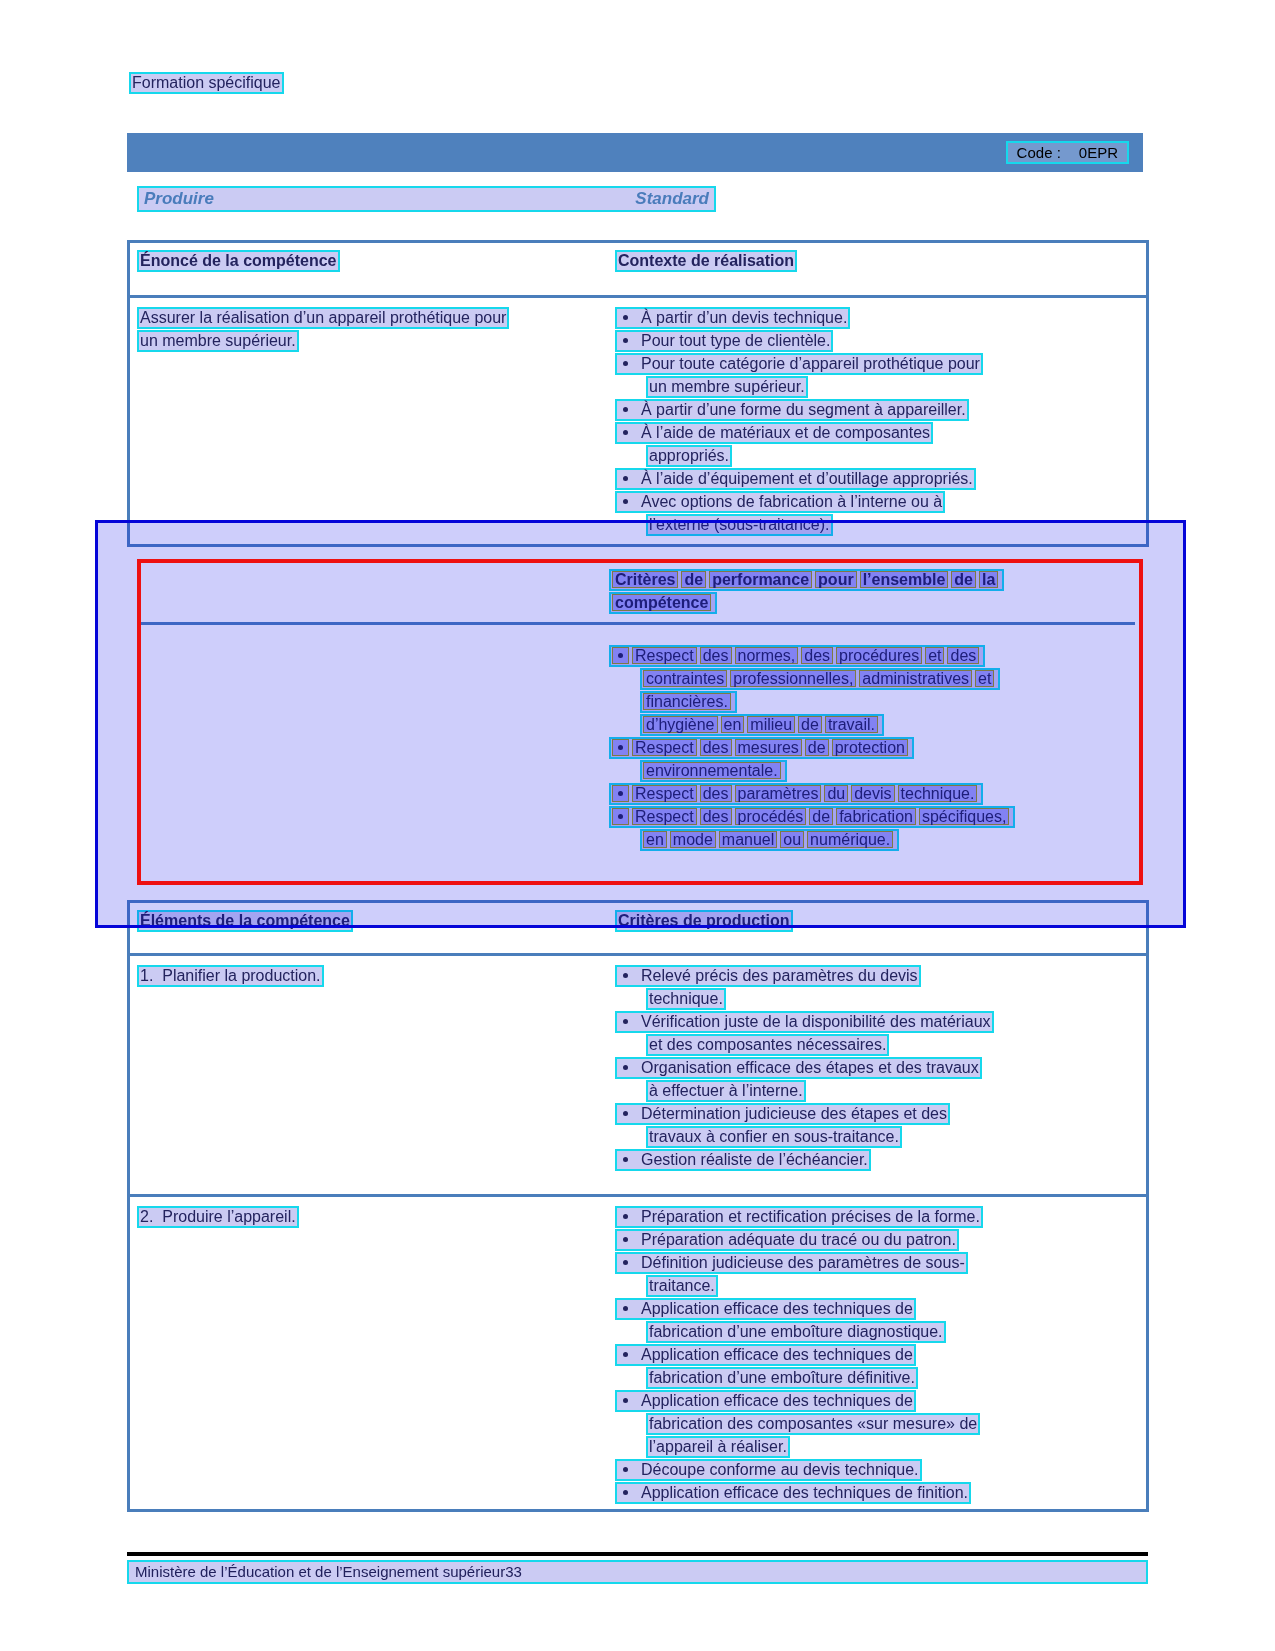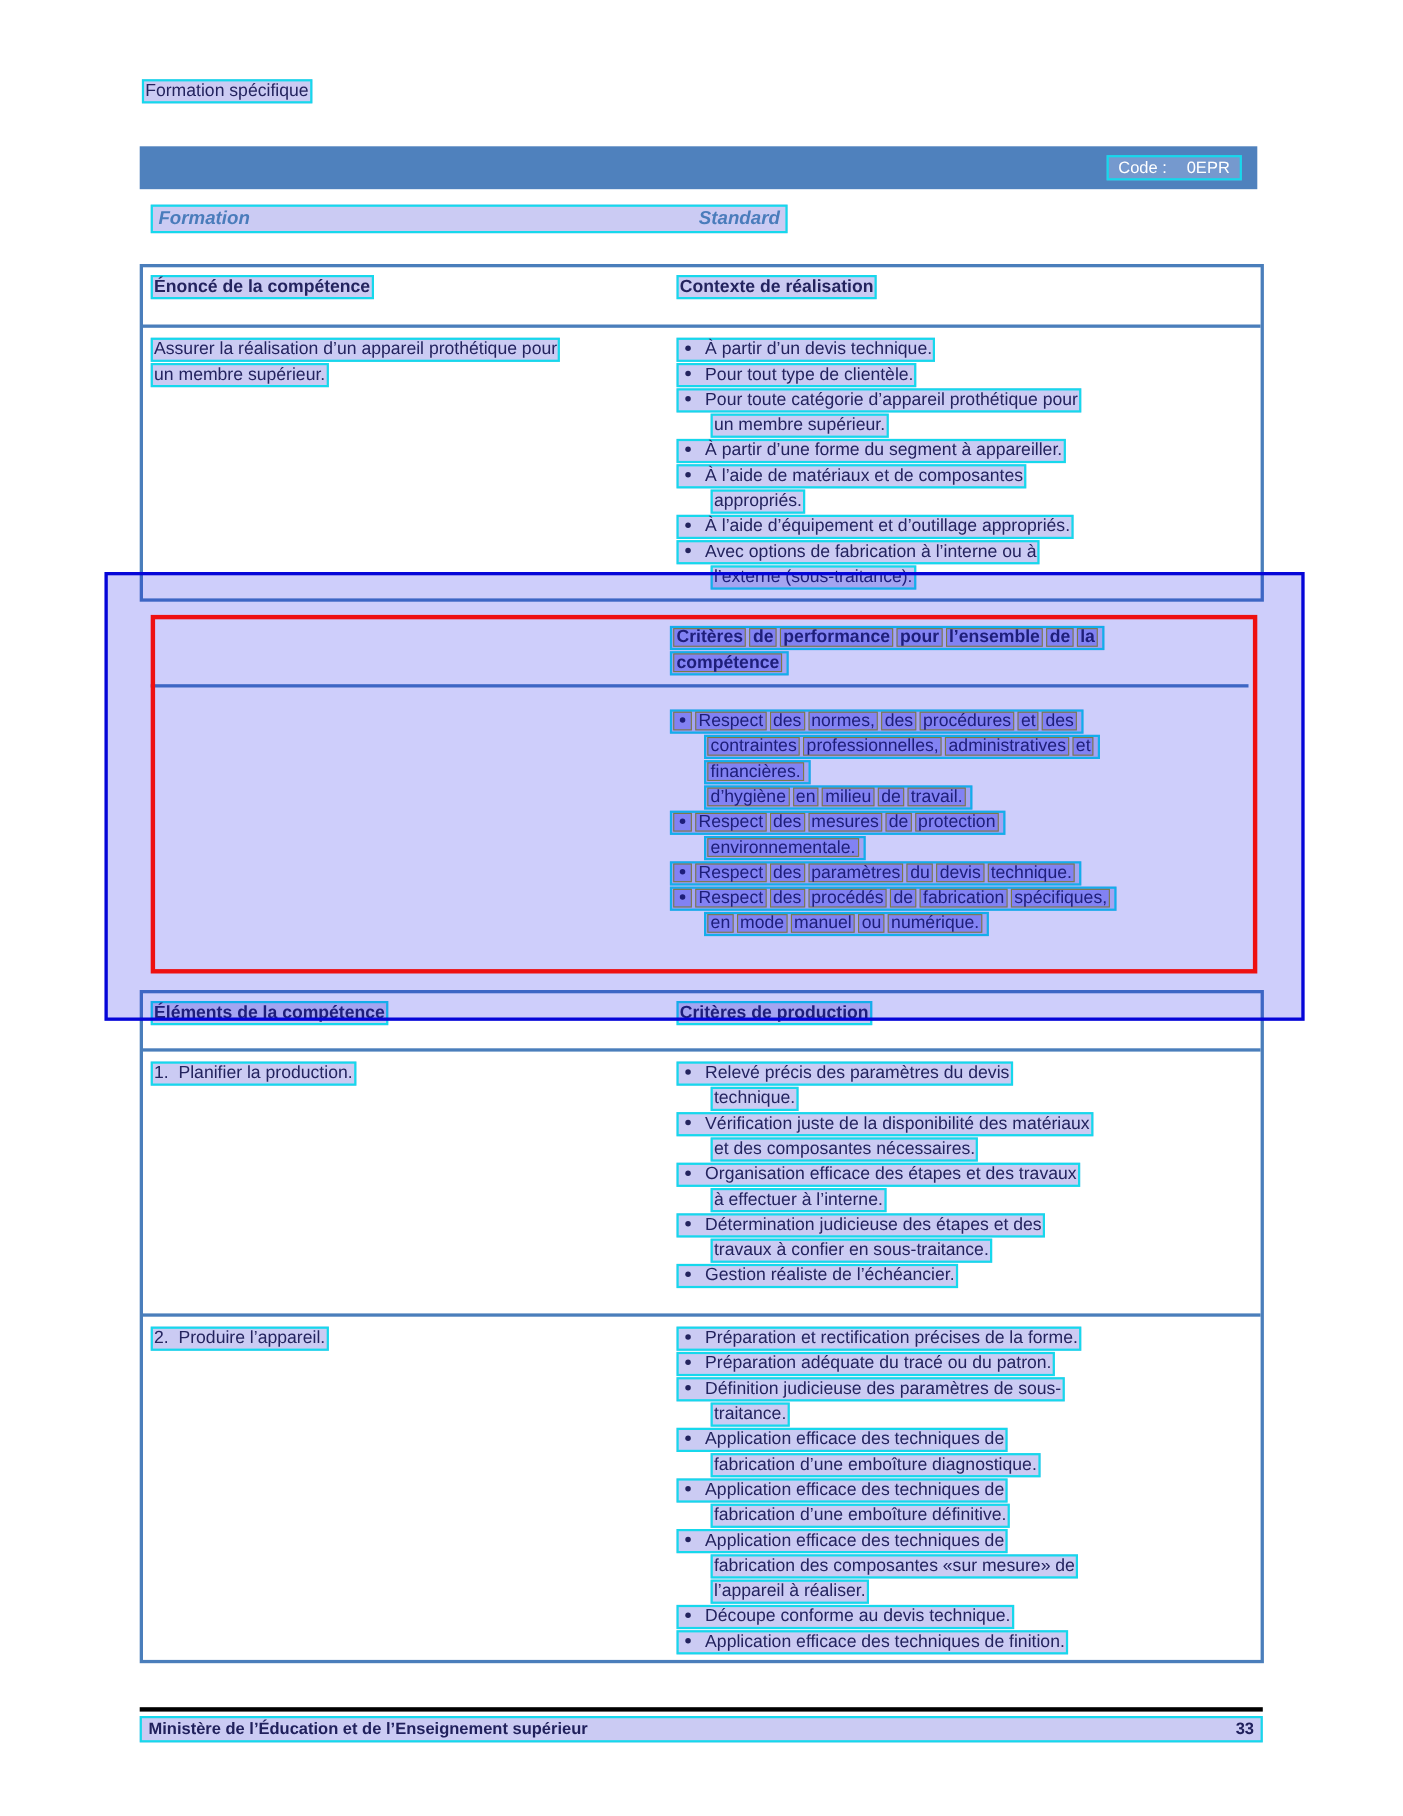--- a/index.html
+++ b/index.html
@@ -22,21 +22,21 @@
     padding:0 1px;line-height:18px;white-space:pre;font-size:16px;
   }
   
   .eyebrow{position:absolute;left:129px;top:72px}
   .topbar{
     position:absolute;left:127px;top:133px;width:1016px;height:39px;
     background:var(--bar);display:flex;align-items:center;justify-content:flex-end;
   }
   .code-badge{
     display:flex;gap:18px;margin-right:14px;border:2px solid var(--hl-bd);
-    background:rgba(216,216,250,.28);color:#ffffff;padding:1px 9px;
+    background:rgba(216,216,250,.28);color:#000000;padding:1px 9px;
     font-size:15px;line-height:17px;white-space:pre;
   }
   .title-row{position:absolute;left:137px;top:186px;width:579px}
   .title-hl{
     display:flex;justify-content:space-between;background:var(--hl-bg);
     border:2px solid var(--hl-bd);padding:1px 5px;
     font-style:italic;font-weight:bold;font-size:17px;line-height:20px;color:#4a7cbb;
   }
   
   .doc-table{position:absolute;left:127px;width:1016px;border:3px solid var(--steel);background:#fff}
@@ -77,42 +77,42 @@
     z-index:50;pointer-events:none;
   }
   .red-rect{
     position:absolute;left:137px;top:559px;width:998px;height:318px;
     border:4px solid var(--red);z-index:60;pointer-events:none;background:transparent;
   }
   
   .footer-rule{position:absolute;left:127px;top:1552px;width:1021px;height:4px;background:#000}
   .footer-row{position:absolute;left:127px;top:1560px;width:1021px}
   .footer-hl{
-    display:flex;justify-content:space-between;background:var(--hl-bg);
-    border:2px solid var(--hl-bd);padding:1px 6px;font-weight:bold;
+    display:flex;background:var(--hl-bg);
+    border:2px solid var(--hl-bd);padding:1px 6px;font-weight:normal;
     font-size:15px;line-height:18px;color:#20205c;
   }
 </style>
 </head>
 <body>
 
 <div class="eyebrow">
   <span class="hl">Formation spécifique</span>
 </div>
 
 <div class="topbar">
   <div class="code-badge">
     <span>Code :</span>
     <span>0EPR</span>
   </div>
 </div>
 
 <div class="title-row">
   <div class="title-hl">
-    <span>Formation</span>
+    <span>Produire</span>
     <span>Standard</span>
   </div>
 </div>
 
 <div class="doc-table t1">
   <div class="thead">
     <div class="col-l">
       <span class="hl">Énoncé de la compétence</span>
     </div>
     <div class="col-r">

